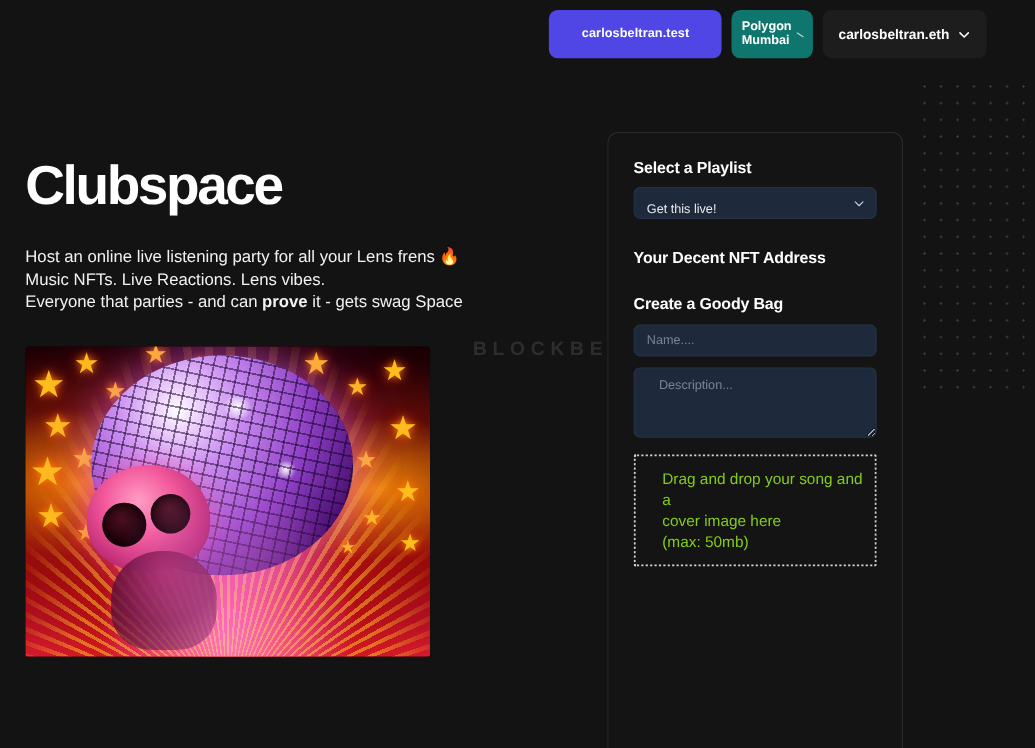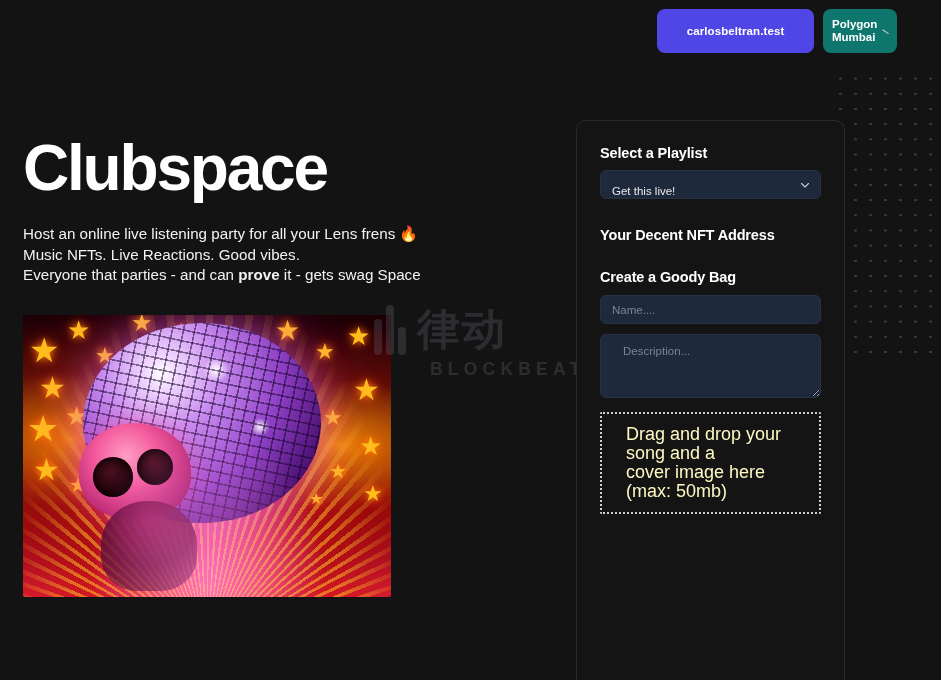--- a/index.html
+++ b/index.html
@@ -122,21 +122,21 @@
   
   .hero {
     position: absolute;
     left: 23px;
     top: 126px;
     width: 510px;
     z-index: 10;
   }
 
   .hero-title {
-    font-size: 64px;
+    font-size: 50px;
     font-weight: 700;
     letter-spacing: -2.2px;
     line-height: 84px;
     color: #ffffff;
   }
 
   .hero-sub {
     margin-top: 14px;
     font-size: 15.2px;
     line-height: 20.5px;
@@ -286,21 +286,21 @@
     margin-left: 56px;
     font-size: 17.5px;
     font-weight: 700;
     letter-spacing: 5.2px;
     color: #8d93a6;
   }
 
   
   .panel {
     position: absolute;
-    left: 576px;
+    left: 552px;
     top: 120px;
     width: 269px;
     height: 560px;
     background: #141414;
     border: 1px solid #2a2a2a;
     border-bottom: none;
     border-radius: 10px 10px 0 0;
     padding: 24px 23px 0 23px;
     z-index: 25;
     overflow: hidden;
@@ -372,23 +372,23 @@
     margin-top: 10px;
     border: 2px dotted #cfcfcf;
     border-radius: 2px;
     background: transparent;
     display: flex;
     align-items: center;
     padding-left: 24px;
     cursor: pointer;
   }
   .dropzone p {
-    font-size: 18px;
+    font-size: 14px;
     line-height: 19px;
-    color: #fef9c3;
+    color: #84cc16;
     white-space: pre-line;
   }
 </style>
 </head>
 <body>
 
 <div id="app">
 
   <div class="dot-grid"></div>
 
@@ -399,28 +399,34 @@
     </button>
 
     <button class="btn-network">
       <span class="net-label">Polygon
 Mumbai</span>
       <svg class="mini-chev" viewBox="0 0 24 24" fill="none" stroke="currentColor" stroke-width="3">
         <path d="M5 8 L19 17" stroke-linecap="round"></path>
       </svg>
     </button>
 
+    <button class="btn-account">
+      <span class="acct-label">carlosbeltran.eth</span>
+      <svg class="chev" viewBox="0 0 24 24" fill="none" stroke="currentColor" stroke-width="2.6">
+        <path d="M5 9 L12 16 L19 9" stroke-linecap="round" stroke-linejoin="round"></path>
+      </svg>
+    </button>
 
   </div>
 
   <div class="hero">
     <h1 class="hero-title">Clubspace</h1>
     <div class="hero-sub">
       <div>Host an online live listening party for all your Lens frens 🔥</div>
-      <div>Music NFTs. Live Reactions. Good vibes.</div>
+      <div>Music NFTs. Live Reactions. Lens vibes.</div>
       <div><span>Everyone that parties - and can </span><b>prove</b><span> it - gets swag Space</span></div>
     </div>
   </div>
 
   <div class="artwork">
     <div class="art-layer art-bg"></div>
     <div class="art-layer art-rays"></div>
 
     <div class="art-layer art-stars">
       <span class="star" style="left:6px;  top:18px;  font-size:34px;">★</span>
@@ -454,28 +460,20 @@
     <div class="creature-head">
       <div class="eye" style="left:14px; top:34px; width:40px; height:40px;"></div>
       <div class="eye" style="left:58px; top:26px; width:36px; height:36px;"></div>
     </div>
     <div class="creature-body"></div>
 
     <div class="art-layer art-sheen"></div>
   </div>
 
   <div class="watermark">
-    <div class="wm-row">
-      <div class="wm-bars">
-        <i style="height:36px;"></i>
-        <i style="height:50px;"></i>
-        <i style="height:28px;"></i>
-      </div>
-      <div class="wm-cjk">律动</div>
-    </div>
     <div class="wm-sub">BLOCKBEATS</div>
   </div>
 
   <div class="panel">
 
     <div class="field-label">Select a Playlist</div>
     <div class="select-wrap">
       <div class="ctrl select-box">
         <span>Get this live!</span>
       </div>

